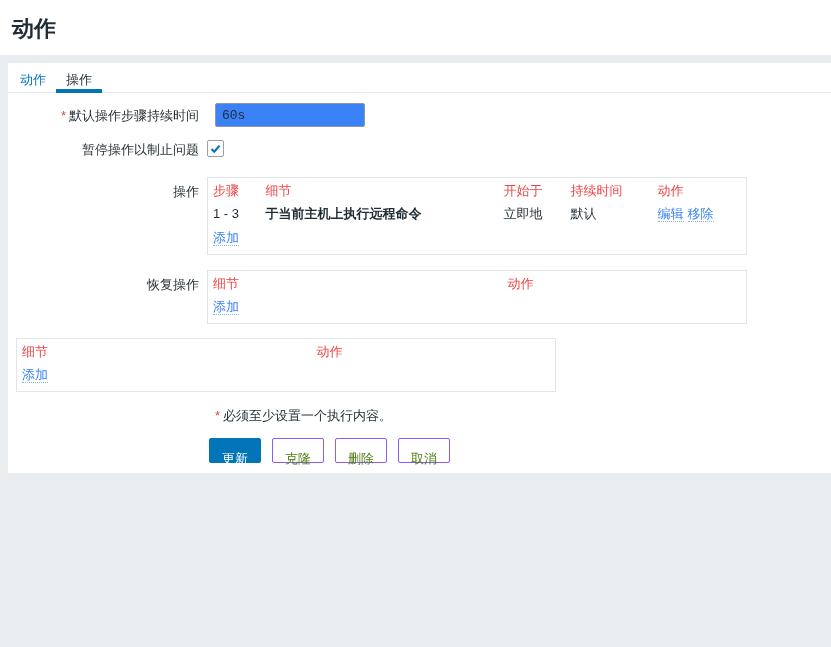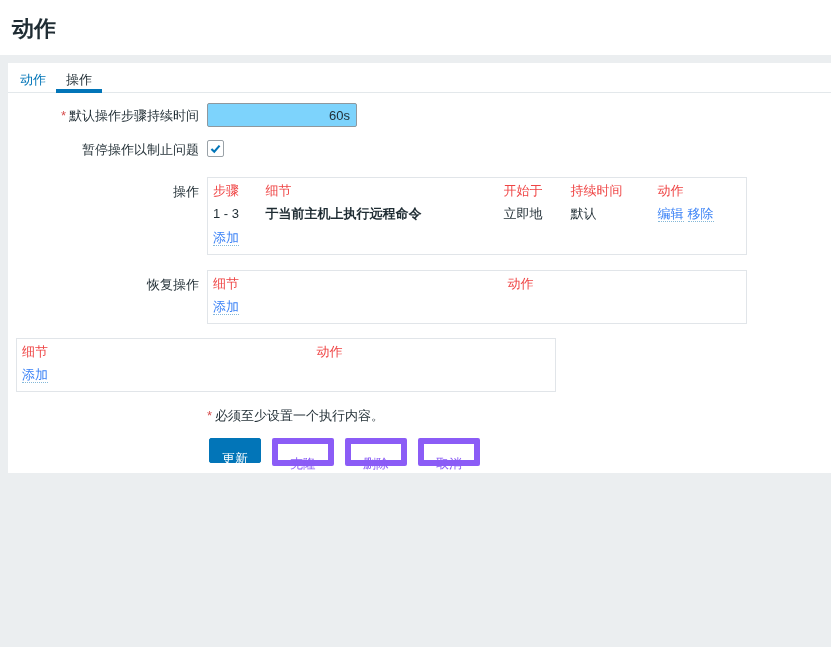--- a/index.html
+++ b/index.html
@@ -49,36 +49,35 @@
   .form-row.top { align-items:flex-start; }
   .form-label {
     width:191px;
     text-align:right;
     flex:none;
     line-height:17px;
   }
   .form-row.top .form-label { padding-top:6px; }
   .form-content { margin-left:8px; }
   .req { color:#d64e4e; margin-right:3px; }
-  .mb13 { margin-bottom:13px; }
+  .mb13 { margin-bottom:13px;gap:8px; }
   .mb19 { margin-bottom:19px; }
   .mb15 { margin-bottom:15px; }
   .mb14 { margin-bottom:14px;border-radius:9px; }
   input.text-input {
     width:150px;
     height:24px;
     border:1px solid #8f989e;
     border-radius:2px;
     padding:0 6px;
     font-size:13px;
-    font-family:Liberation Sans, sans-serif;
+    font-family:Liberation Mono, monospace;
     color:#1f2c33;
     outline:none;
-    background:#7dd3fc;
-    text-align:right;
+    background:#3b82f6;
   }
   .checkbox {
     width:17px; height:17px;
     border:1px solid #9aa2a8;
     border-radius:2px;
     background:#fff;
     display:inline-flex;
     align-items:center;
     justify-content:center;
     cursor:pointer;
@@ -129,22 +128,22 @@
     cursor:pointer;
     line-height:23px;
   }
   .btn-primary {
     background:#0275b8;
     border:1px solid #0275b8;
     color:#ffffff;
   }
   .btn-outline {
     background:#ffffff;
-    border:6px solid #8b5cf6;
-    color:#8b5cf6;
+    border:1px solid #8b5cf6;
+    color:#4d7c0f;
   }
 </style>
 </head>
 <body>
 
 <div class="page-header">
   <h1>动作</h1>
 </div>
 
 <div class="card">

